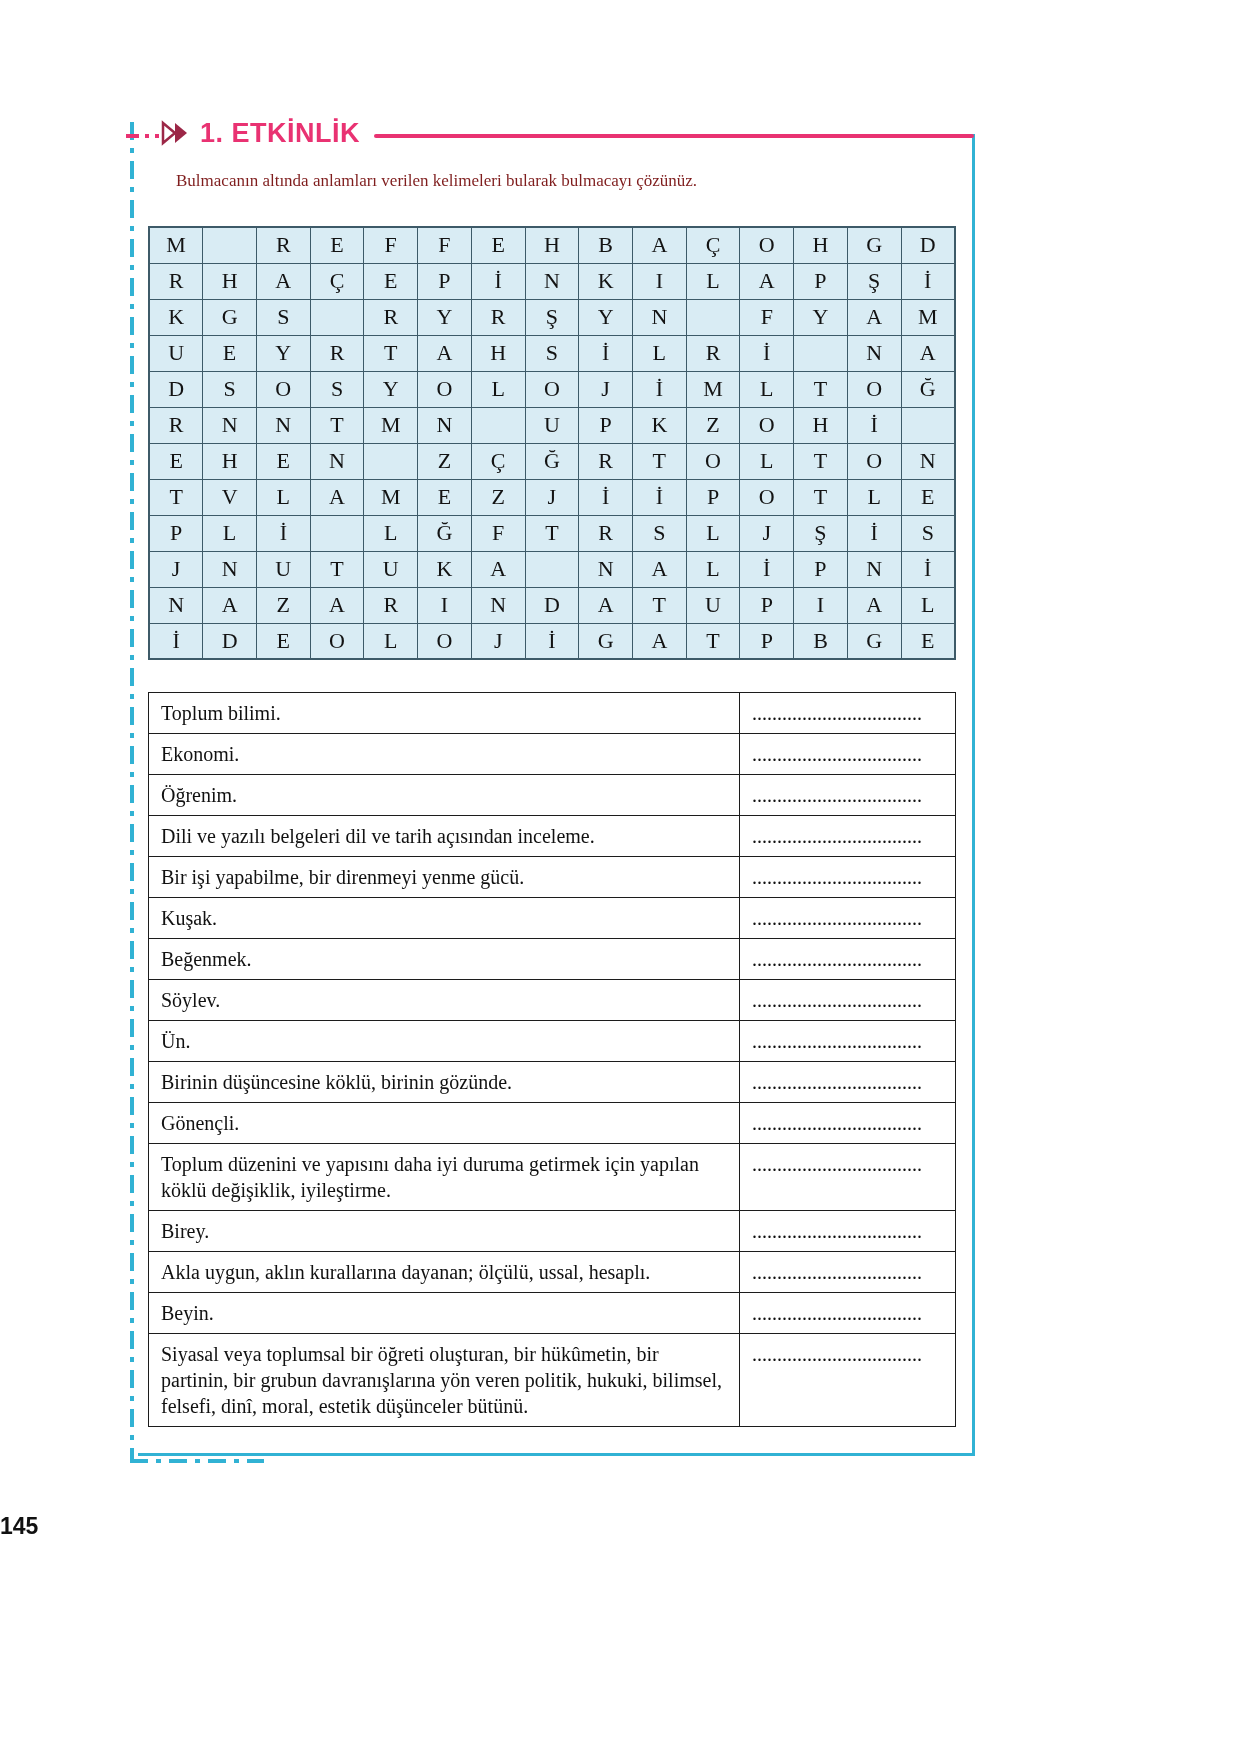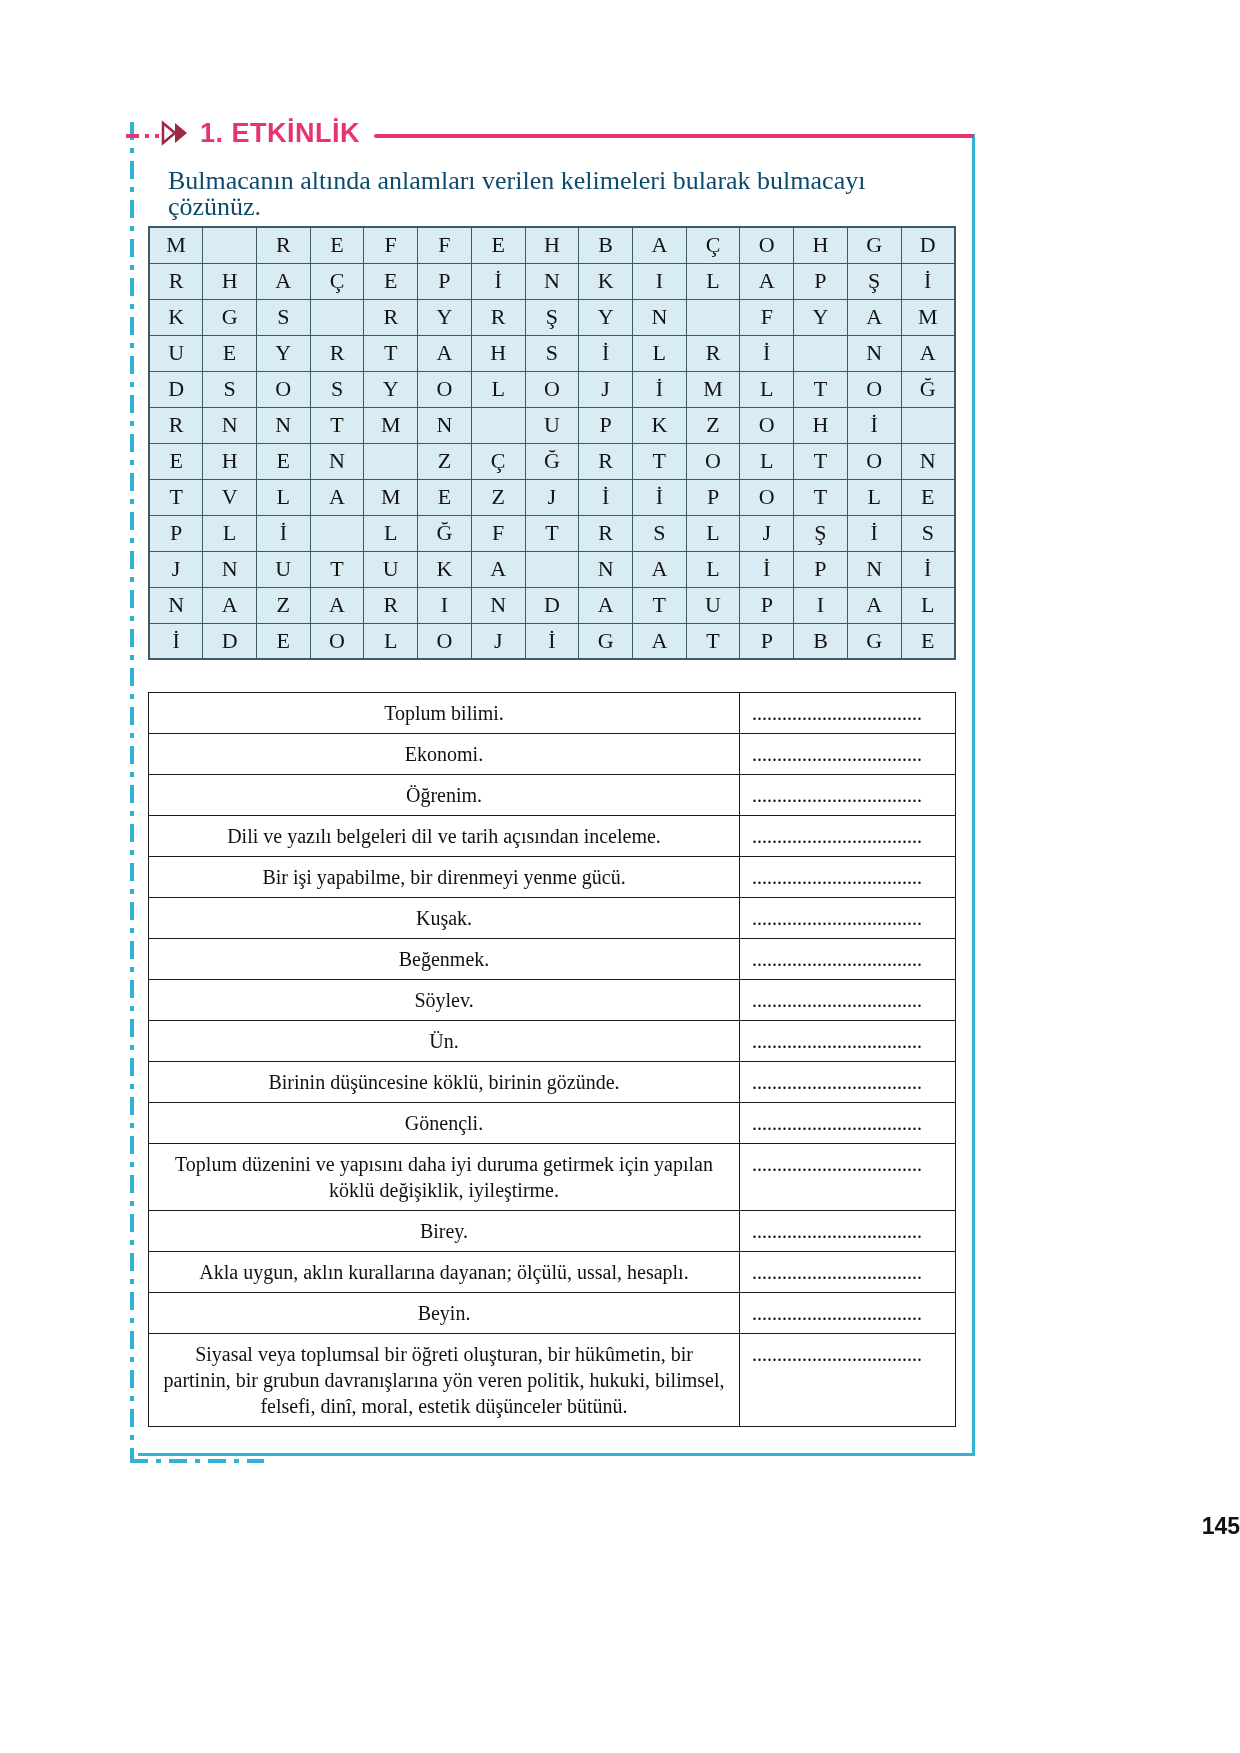--- a/index.html
+++ b/index.html
@@ -44,22 +44,22 @@
   
   .title-arrows { position:absolute; left:160px; top:110px; width:34px; height:28px; }
   .activity-title {
     position:absolute; left:200px; top:109px;
     font-family:"Liberation Sans", sans-serif; font-weight:bold;
     font-size:27px; letter-spacing:.5px;
     color:var(--accent-pink,#e93272);
     white-space:nowrap;
   }
   .instruction {
-    position:absolute; left:168px; top:159px; width:790px;
-    font-size:26px; line-height:26px; color:#0c4a6e;
+    position:absolute; left:176px; top:159px; width:790px;
+    font-size:17px; line-height:26px; color:#7f1d1d;
   }
 
   
   .puzzle-grid {
     position:absolute; left:148px; top:217px; width:808px;
     border-collapse:collapse; table-layout:fixed;
     border:2px solid var(--grid-border,#3d5a68);
   }
   .puzzle-grid td {
     border:1px solid var(--grid-border,#3d5a68);
@@ -71,26 +71,26 @@
   
   .clues-table {
     position:absolute; left:148px; top:683px; width:808px;
     border-collapse:collapse;
   }
   .clues-table td {
     border:1.5px solid #1c1c1c;
     font-size:20px; line-height:26px;
     padding:7px 12px; vertical-align:top; color:#111;
   }
-  .clues-table td.clue { width:592px;text-align:center; }
+  .clues-table td.clue { width:592px; }
   .clues-table td.dots { width:216px; white-space:nowrap; overflow:hidden; }
 
   .page-number {
     position:absolute; left:0; top:1504px; width:1240px;
-    text-align:right; font-family:"Liberation Sans", sans-serif;
+    text-align:left; font-family:"Liberation Sans", sans-serif;
     font-weight:bold; font-size:23px; color:#111;
   }
 </style>
 </head>
 <body>
 
 <div class="page">
 
   <div class="left-dash"></div>
   <div class="bottom-dash"></div>

